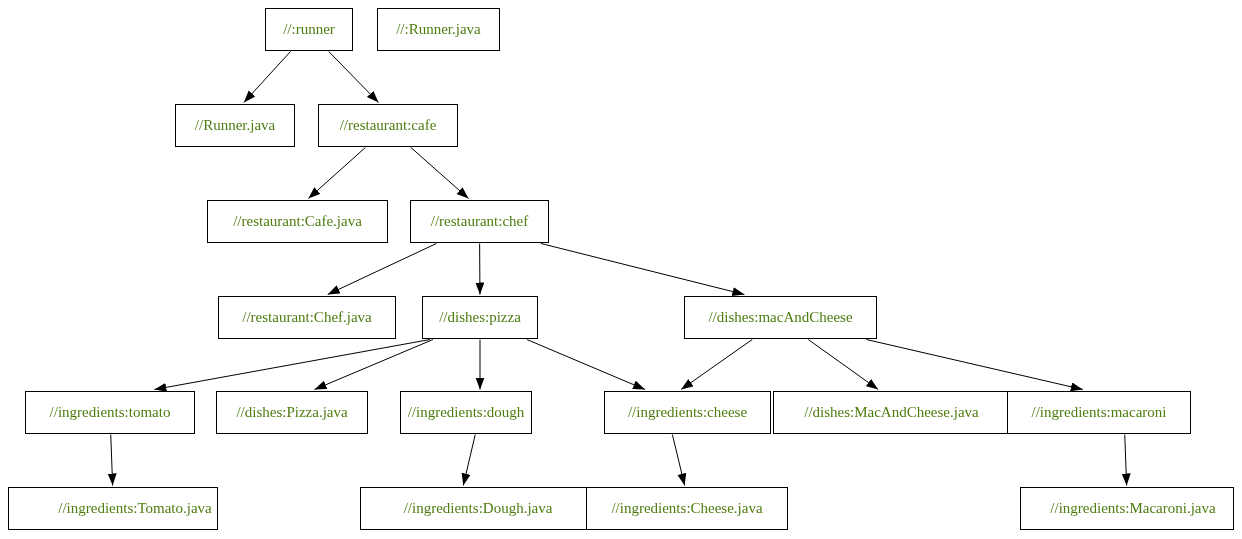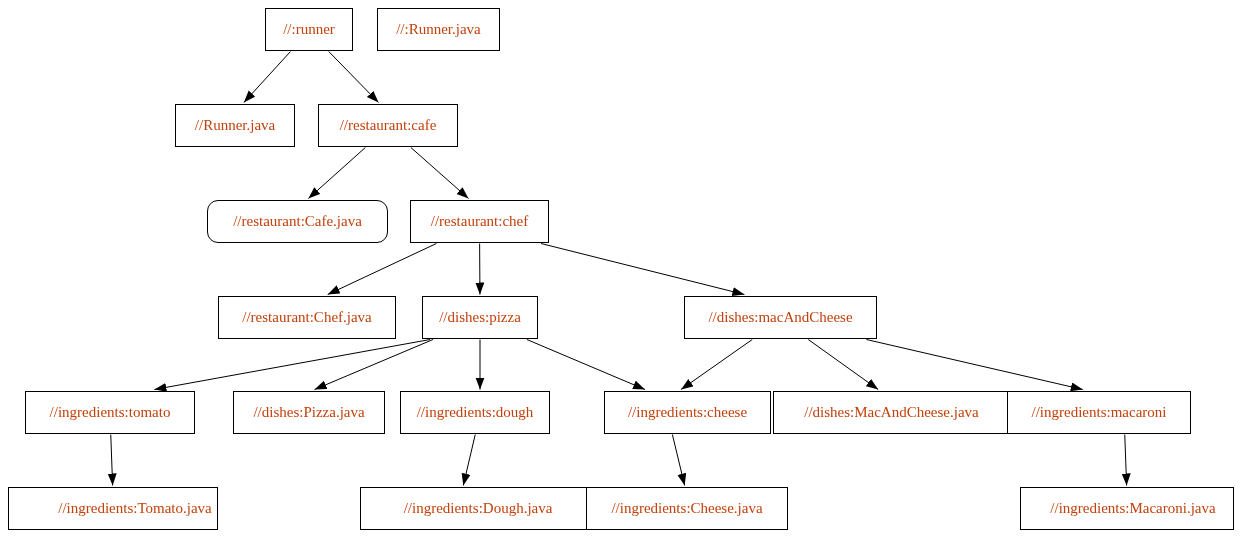--- a/index.html
+++ b/index.html
@@ -9,21 +9,21 @@
     height: 539px;
     background: #ffffff;
     font-family: "Liberation Serif", "DejaVu Serif", serif;
     overflow: hidden;
   }
   .node {
     position: absolute;
     box-sizing: border-box;
     border: 1px solid #000000;
     background: #ffffff;
-    color: #c2410c;
+    color: #4d7c0f;
     display: flex;
     align-items: center;
     justify-content: center;
     font-size: 15px;
     white-space: nowrap;
   }
   #edges {
     position: absolute;
     left: 0; top: 0;
     width: 100%; height: 100%;
@@ -67,42 +67,42 @@
     </div>
     <div class="node" style="left: 377px; top: 8px; width: 123px; height: 43px; justify-content: center;">
       <span>//:Runner.java</span>
     </div>
     <div class="node" style="left: 318px; top: 104px; width: 140px; height: 43px;">
       <span>//restaurant:cafe</span>
     </div>
     <div class="node" style="left: 175px; top: 104px; width: 120px; height: 43px;">
       <span>//Runner.java</span>
     </div>
-    <div class="node" style="left: 207px; top: 200px; width: 181px; height: 43px; border-radius: 11px;">
+    <div class="node" style="left: 207px; top: 200px; width: 181px; height: 43px;">
       <span>//restaurant:Cafe.java</span>
     </div>
     <div class="node" style="left: 410px; top: 200px; width: 139px; height: 43px; justify-content: center;">
       <span>//restaurant:chef</span>
     </div>
     <div class="node" style="left: 218px; top: 296px; width: 178px; height: 43px;">
       <span>//restaurant:Chef.java</span>
     </div>
     <div class="node" style="left: 422px; top: 296px; width: 116px; height: 43px;">
       <span>//dishes:pizza</span>
     </div>
     <div class="node" style="left: 684px; top: 296px; width: 193px; height: 43px;">
       <span>//dishes:macAndCheese</span>
     </div>
     <div class="node" style="left: 25px; top: 391px; width: 170px; height: 43px;">
       <span>//ingredients:tomato</span>
     </div>
-    <div class="node" style="left: 216px; top: 391px; width: 152px; height: 43px; margin-left: 17px;">
+    <div class="node" style="left: 216px; top: 391px; width: 152px; height: 43px;">
       <span>//dishes:Pizza.java</span>
     </div>
-    <div class="node" style="left: 400px; top: 391px; width: 150px; height: 43px;">
+    <div class="node" style="left: 400px; top: 391px; width: 132px; height: 43px;">
       <span>//ingredients:dough</span>
     </div>
     <div class="node" style="left: 604px; top: 391px; width: 167px; height: 43px;">
       <span>//ingredients:cheese</span>
     </div>
     <div class="node" style="left: 773px; top: 391px; width: 237px; height: 43px;">
       <span>//dishes:MacAndCheese.java</span>
     </div>
     <div class="node" style="left: 1007px; top: 391px; width: 184px; height: 43px;">
       <span>//ingredients:macaroni</span>

